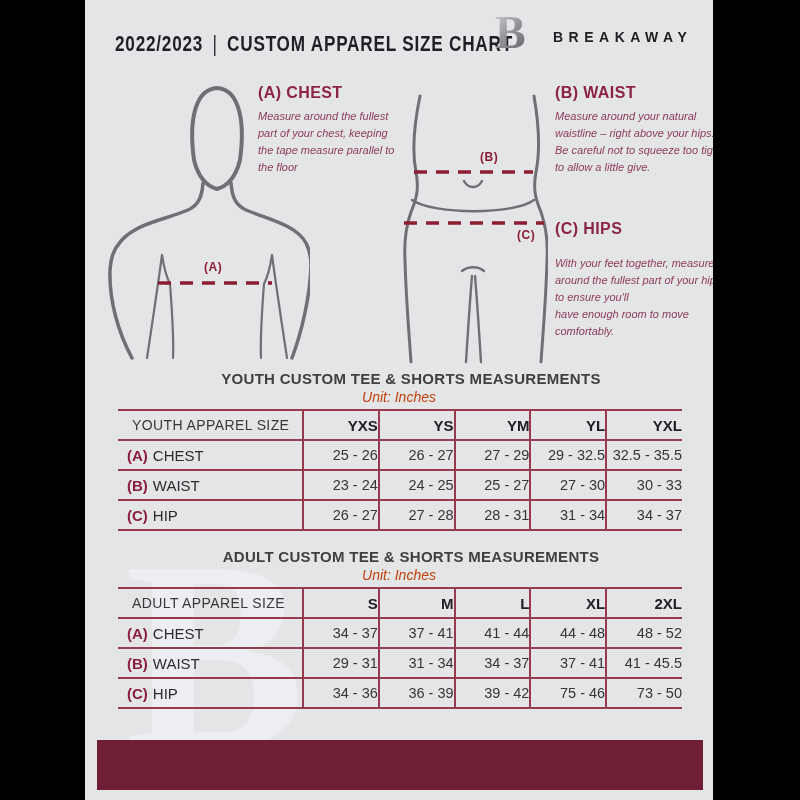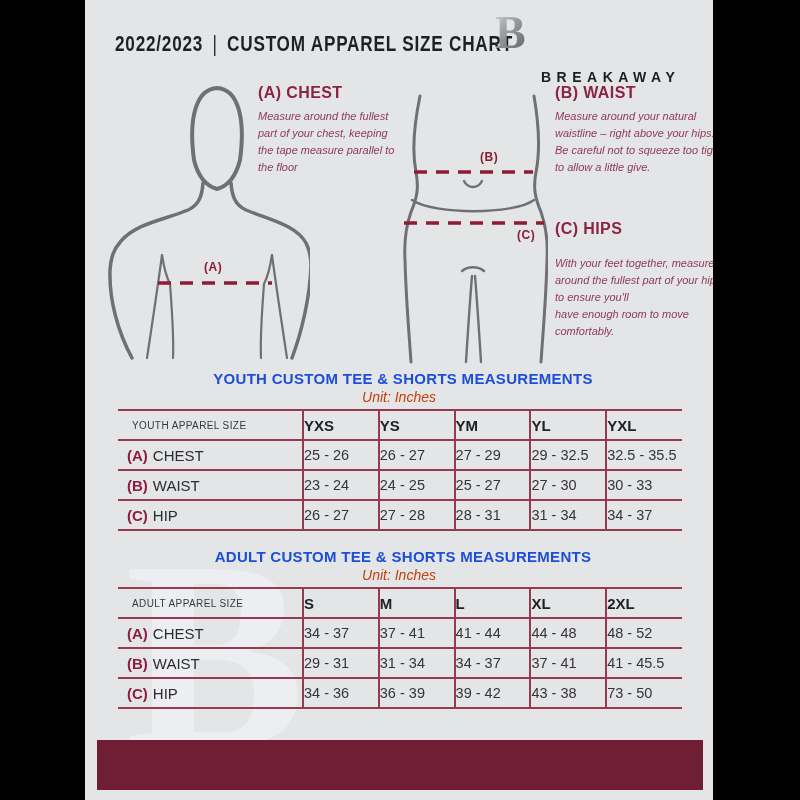--- a/index.html
+++ b/index.html
@@ -10,22 +10,22 @@
   
   .hdr-title{position:absolute;left:30px;top:31px;white-space:nowrap;
              font-weight:700;font-size:22px;color:#1f2023;letter-spacing:1px;
              transform:scaleX(.78);transform-origin:left top;}
   .hdr-title .sep{font-weight:400;margin:0 12px;color:#2a2b2e;}
   .logo-b{position:absolute;left:410px;top:10px;font-family:"Liberation Serif",serif;
           font-weight:700;font-size:46px;line-height:46px;
           background:linear-gradient(135deg,#cfd0d3 0%,#97989c 45%,#5c5d61 100%);
           -webkit-background-clip:text;background-clip:text;
           -webkit-text-fill-color:transparent;color:#8e8f93;}
-  .brand-name{position:absolute;left:456px;top:29px;font-weight:700;font-size:14px;
-              letter-spacing:5.5px;color:#1d1e20;white-space:nowrap;margin-top:40px;}
+  .brand-name{position:absolute;left:468px;top:29px;font-weight:700;font-size:14px;
+              letter-spacing:5.5px;color:#1d1e20;white-space:nowrap;}
 
   
   .guide-h{position:absolute;font-weight:700;font-size:16px;color:#8c2344;letter-spacing:.4px;}
   .guide-p{position:absolute;font-style:italic;font-size:11px;line-height:17px;color:#8d3a59;
            white-space:pre-line;}
   #chest-h{left:173px;top:84px;}   #chest-p{left:173px;top:108px;width:140px;}
   #waist-h{left:470px;top:84px;}   #waist-p{left:470px;top:108px;width:168px;}
   #hips-h{left:470px;top:220px;}   #hips-p{left:470px;top:255px;width:168px;}
 
   
@@ -33,38 +33,38 @@
   #fig-upper{left:23px;top:80px;}
   #fig-lower{left:308px;top:94px;}
   .marker{position:absolute;font-weight:700;font-size:12px;color:#8c1d33;letter-spacing:.5px;}
   #marker-a{left:119px;top:260px;} #marker-b{left:395px;top:150px;} #marker-c{left:432px;top:228px;}
 
   
   .watermark{position:absolute;left:40px;top:520px;font-family:"Liberation Serif",serif;
              font-weight:700;font-size:270px;line-height:270px;color:#f0f1f4;opacity:.8;z-index:0;}
 
   
-  .tbl-title{position:absolute;left:4px;width:628px;text-align:center;font-weight:700;
-             font-size:15px;color:#1d4ed8;letter-spacing:.3px;z-index:1;}
+  .tbl-title{position:absolute;left:12px;width:628px;text-align:center;font-weight:700;
+             font-size:15px;color:#404040;letter-spacing:.3px;z-index:1;}
   .tbl-unit{position:absolute;left:0;width:628px;text-align:center;font-style:italic;
             font-size:14px;color:#c2410c;z-index:1;}
   #youth-title{top:370px;} #youth-unit{top:389px;}
   #adult-title{top:548px;} #adult-unit{top:567px;}
 
   table.size{position:absolute;left:33px;width:564px;border-collapse:collapse;
              table-layout:fixed;z-index:1;}
   #youth-table{top:409px;} #adult-table{top:587px;}
   table.size col.c0{width:185px;}
   table.size tr{height:30px;}
   table.size tr{border-bottom:2px solid #963a50;}
   table.size tr.hrow{border-top:2px solid #963a50;}
-  table.size th,table.size td{padding:0;vertical-align:middle;text-align:left;
+  table.size th,table.size td{padding:0;vertical-align:middle;text-align:right;
              font-size:14.5px;color:#353537;font-weight:400;}
   table.size th{font-weight:700;font-size:15px;color:#202124;}
-  table.size th.c0{text-align:left;padding-left:14px;font-weight:400;font-size:10px;
+  table.size th.c0{text-align:left;padding-left:14px;font-weight:400;font-size:14px;
              color:#38383a;letter-spacing:.4px;}
   table.size td.c0{text-align:left;padding-left:9px;font-size:15px;color:#2c2c2e;}
   table.size td+td,table.size th+th{border-left:2px solid #963a50;}
   .pfx{font-weight:700;color:#8c1d3d;margin-right:5px;}
 
   
   .footer-bar{position:absolute;left:12px;top:740px;width:606px;height:50px;background:#6f1e35;}
 </style>
 </head>
 <body>
@@ -206,21 +206,21 @@
         <td>31 - 34</td>
         <td>34 - 37</td>
         <td>37 - 41</td>
         <td>41 - 45.5</td>
       </tr>
       <tr>
         <td class="c0"><span class="pfx">(C)</span><span>HIP</span></td>
         <td>34 - 36</td>
         <td>36 - 39</td>
         <td>39 - 42</td>
-        <td>43 - 38</td>
+        <td>75 - 46</td>
         <td>73 - 50</td>
       </tr>
     </tbody>
       </table>
 
     <div class="footer-bar"></div>
   </div>
 </div>
 
 </body></html>

